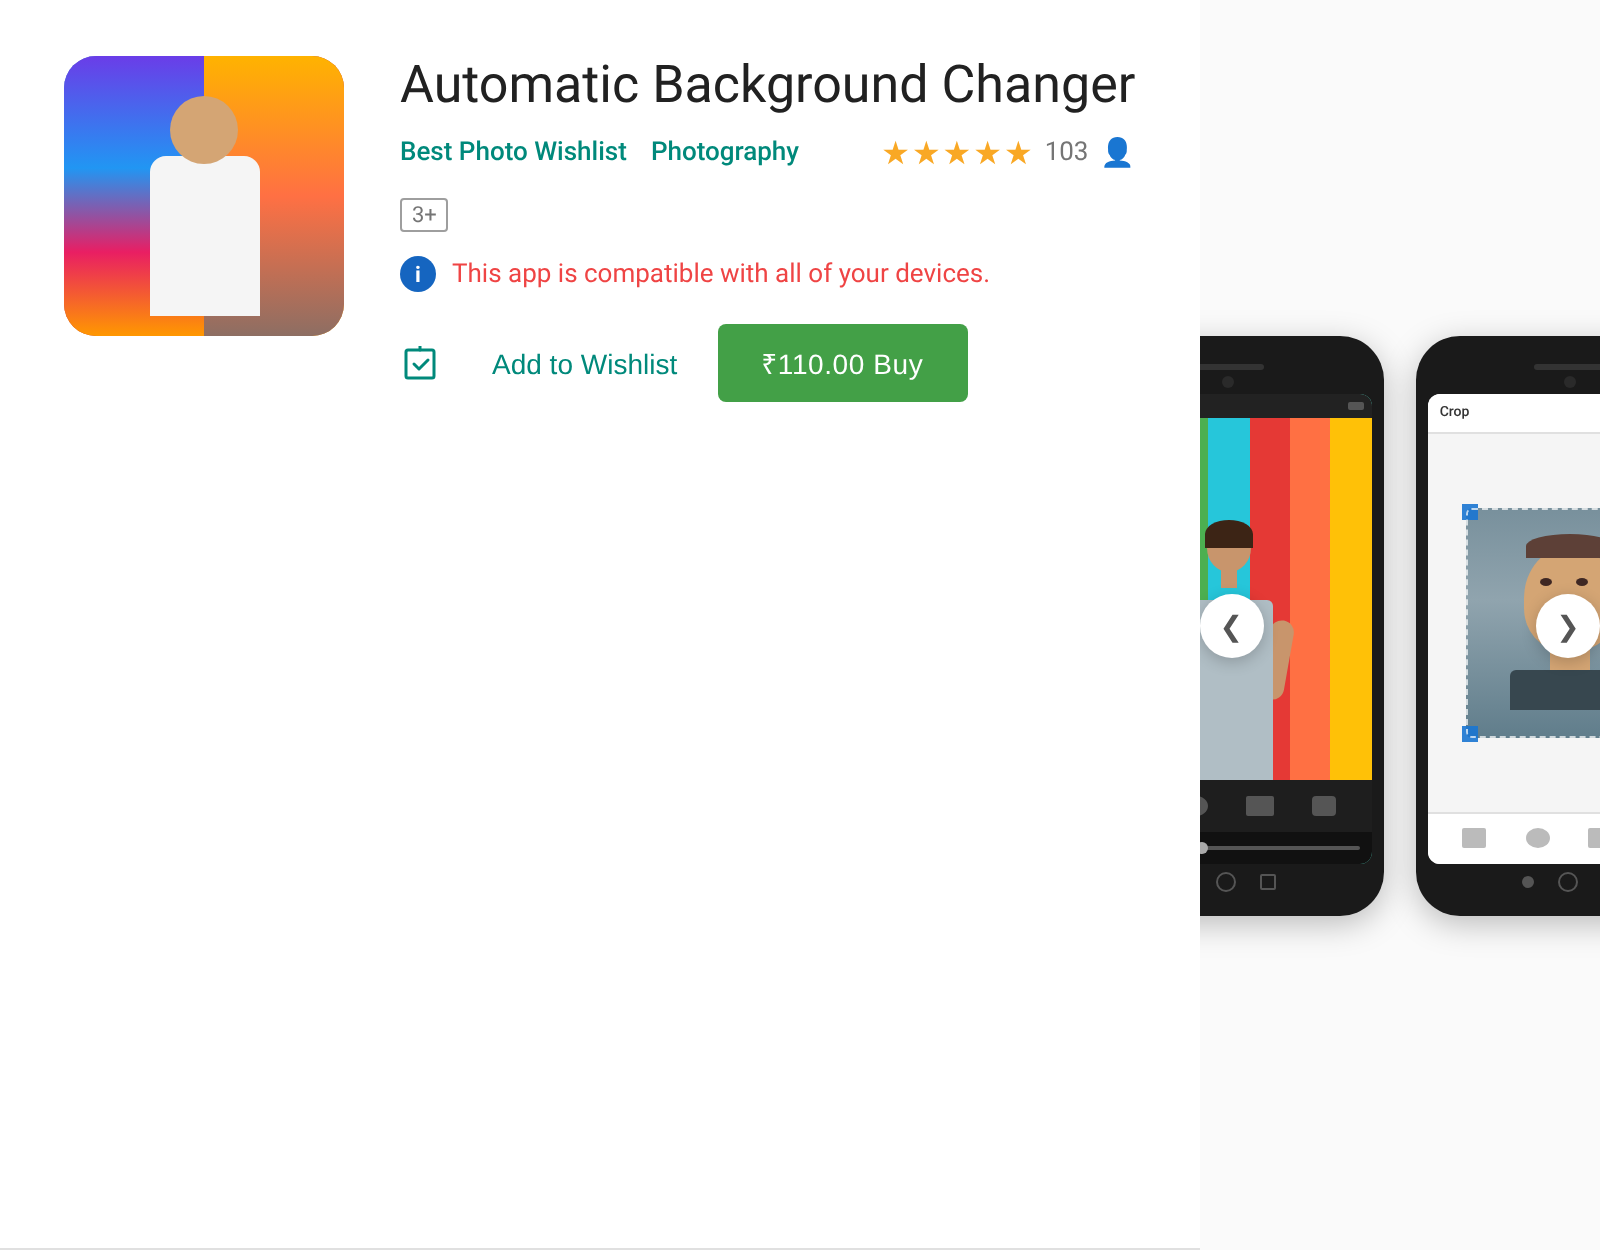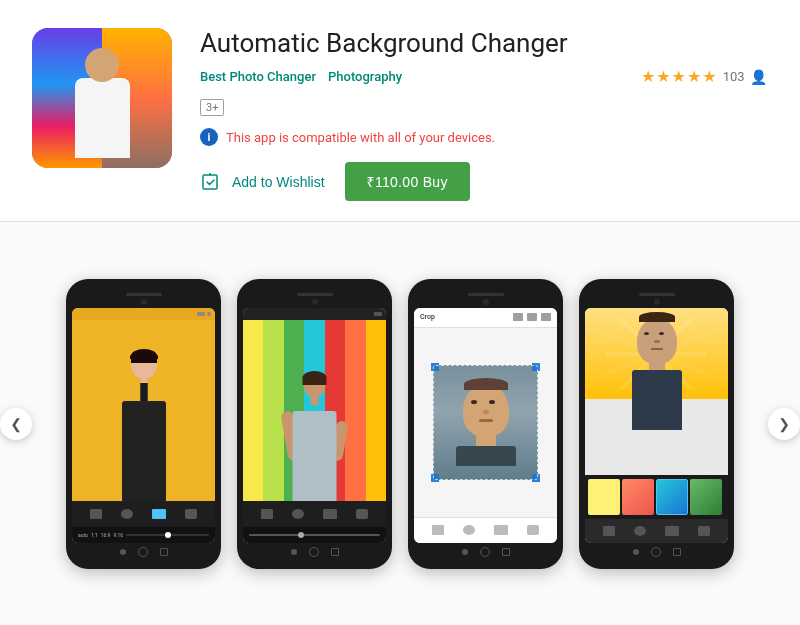--- a/index.html
+++ b/index.html
@@ -10,21 +10,21 @@
       height: 625px;
       overflow: hidden;
       color: #333;
     }
 
     .page-wrapper {
       width: 800px;
       height: 625px;
       background: #fff;
       display: flex;
-      flex-direction: column;
+      flex-direction: row;
     }
 
     
     .top-section {
       display: flex;
       padding: 28px 32px 20px 32px;
       gap: 28px;
       align-items: flex-start;
       border-bottom: 1px solid #e0e0e0;
     }
@@ -180,21 +180,21 @@
 
     .action-row {
       display: flex;
       align-items: center;
       gap: 20px;
     }
 
     .wishlist-btn {
       display: flex;
       align-items: center;
-      gap: 12px;
+      gap: 26px;
       color: #00897b;
       font-size: 14px;
       font-weight: 500;
       cursor: pointer;
       background: none;
       border: none;
       padding: 0;
     }
 
     .wishlist-icon {
@@ -360,21 +360,21 @@
           <div class="icon-person-head"></div>
           <div class="icon-person-body"></div>
         </div>
       </div>
     </div>
 
     <div class="app-info">
       <h1 class="app-title">Automatic Background Changer</h1>
 
       <div class="app-categories">
-        <a class="category-link">Best Photo Changer</a>
+        <a class="category-link">Best Photo Wishlist</a>
         <a class="category-link">Photography</a>
 
         <div class="rating-info" style="margin-left: auto;">
           <div class="stars">
             <span class="star">★</span>
             <span class="star">★</span>
             <span class="star">★</span>
             <span class="star">★</span>
             <span class="star-half">★</span>
           </div>

